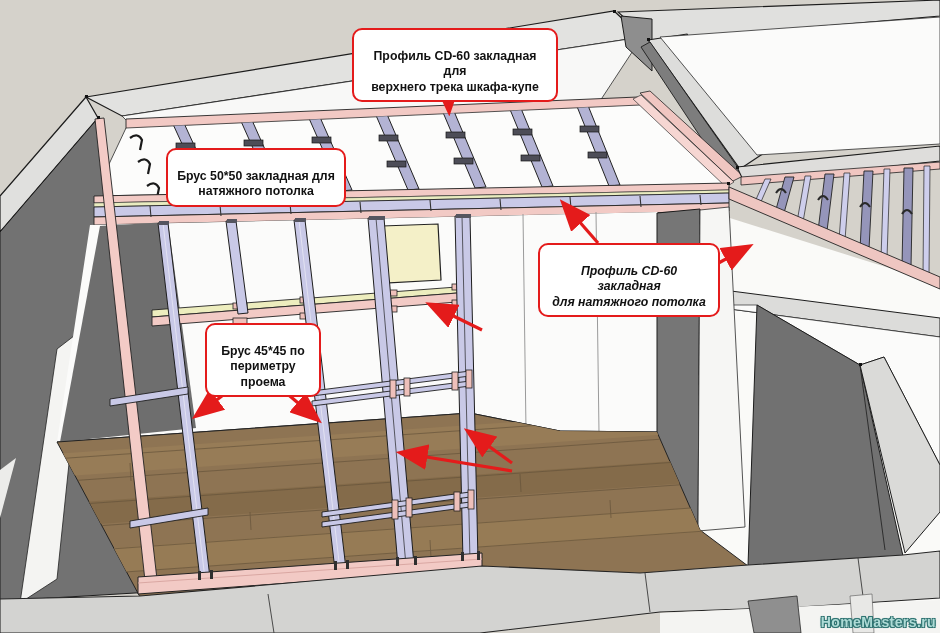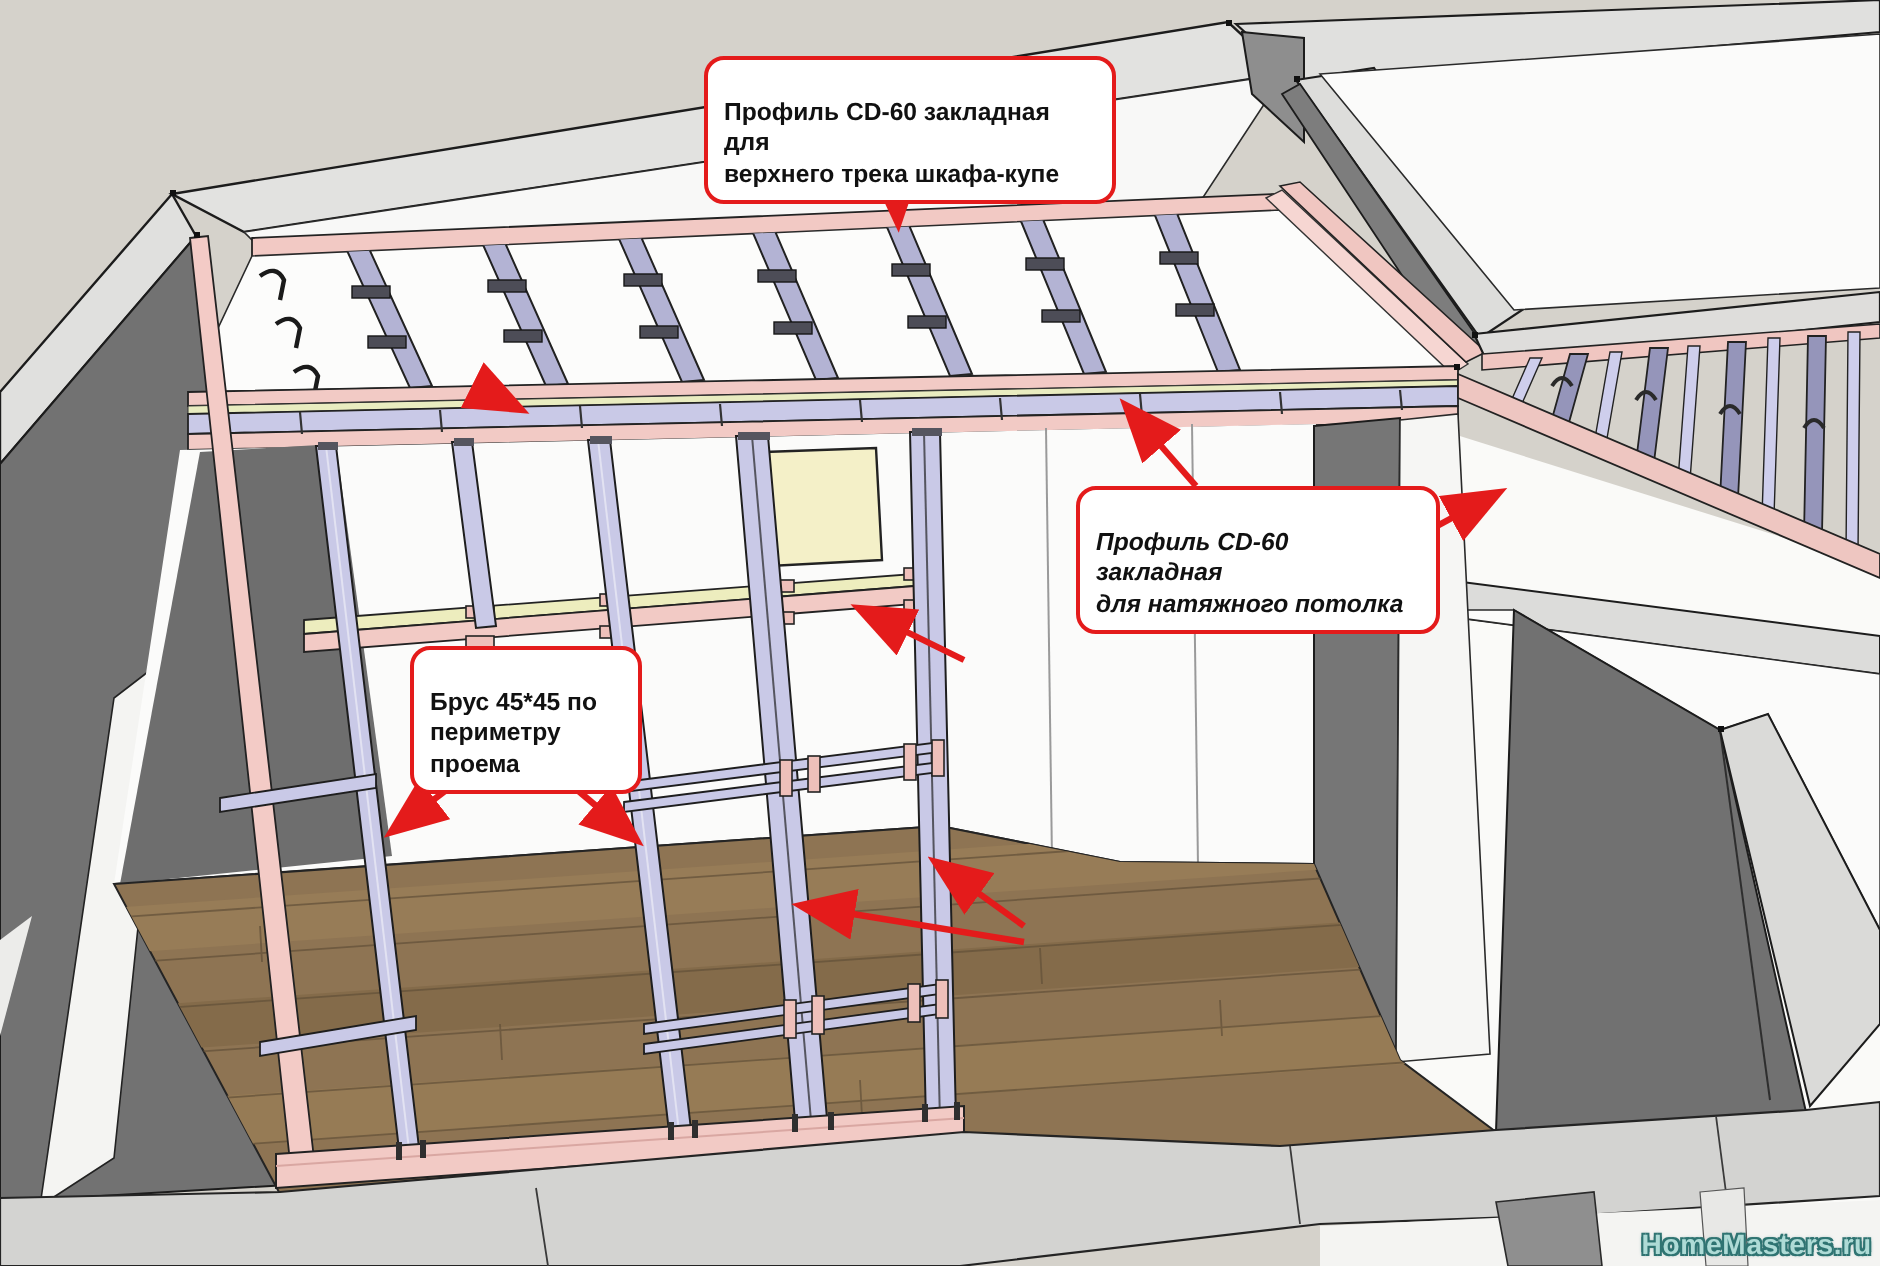--- a/index.html
+++ b/index.html
@@ -2,21 +2,21 @@
 <html><head>
 <meta charset="utf-8">
 <style>
   html,body{margin:0;padding:0;background:#888;}
   .stage{position:relative;width:940px;height:633px;overflow:hidden;background:#d5d2cb;
          font-family:"Liberation Sans",sans-serif;}
   .stage svg{position:absolute;left:0;top:0;}
   .callout{position:absolute;z-index:5;background:#ffffff;border:2.5px solid #e41b1b;
            border-radius:10px;padding:4px 8px 5px 8px;color:#111;
            font:700 12.3px/1.24 "Liberation Sans",sans-serif;
-           white-space:pre-line;}
+           white-space:pre-line;text-align:center;}
   .watermark{position:absolute;z-index:6;right:4px;bottom:4px;
              font:700 14px/1 "Liberation Sans",sans-serif;letter-spacing:.4px;
              color:#aedbd6;
              text-shadow:1px 1px 0 #2f7472,-1px -1px 0 #2f7472,1px -1px 0 #2f7472,-1px 1px 0 #2f7472,0 0 2px #2f7472;}
 </style>
 </head>
 <body>
 
 <div class="stage">
 
@@ -290,20 +290,24 @@
     <line x1="512" y1="463" x2="469" y2="432"></line>
     <line x1="512" y1="471" x2="402" y2="453"></line>
   </g>
 </svg>
 
 <div class="callout" style="left:352px;top:28px;width:186px;">
   <span>Профиль CD-60 закладная для
 верхнего трека шкафа-купе</span>
 </div>
 
+<div class="callout" style="left:166px;top:148px;width:160px;">
+  <span>Брус 50*50 закладная для
+натяжного потолка</span>
+</div>
 
 <div class="callout" style="left:538px;top:243px;width:162px;font-style:italic;">
   <span>Профиль CD-60 закладная
 для натяжного потолка</span>
 </div>
 
 
 <div class="callout" style="left:205px;top:323px;width:96px;">
   <span>Брус 45*45 по
 периметру

